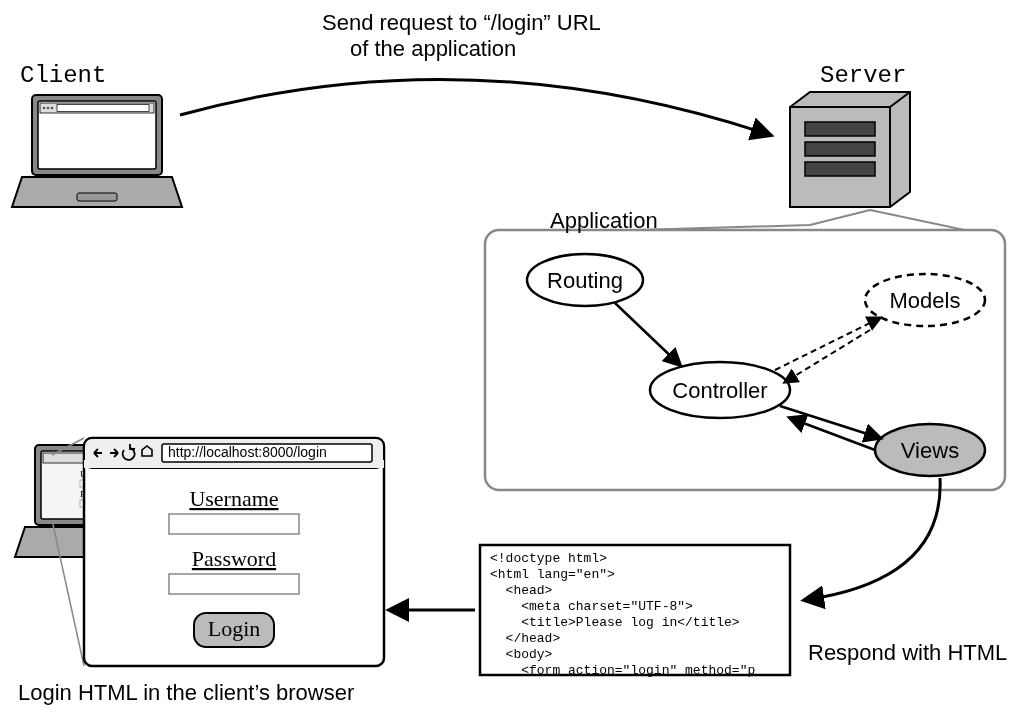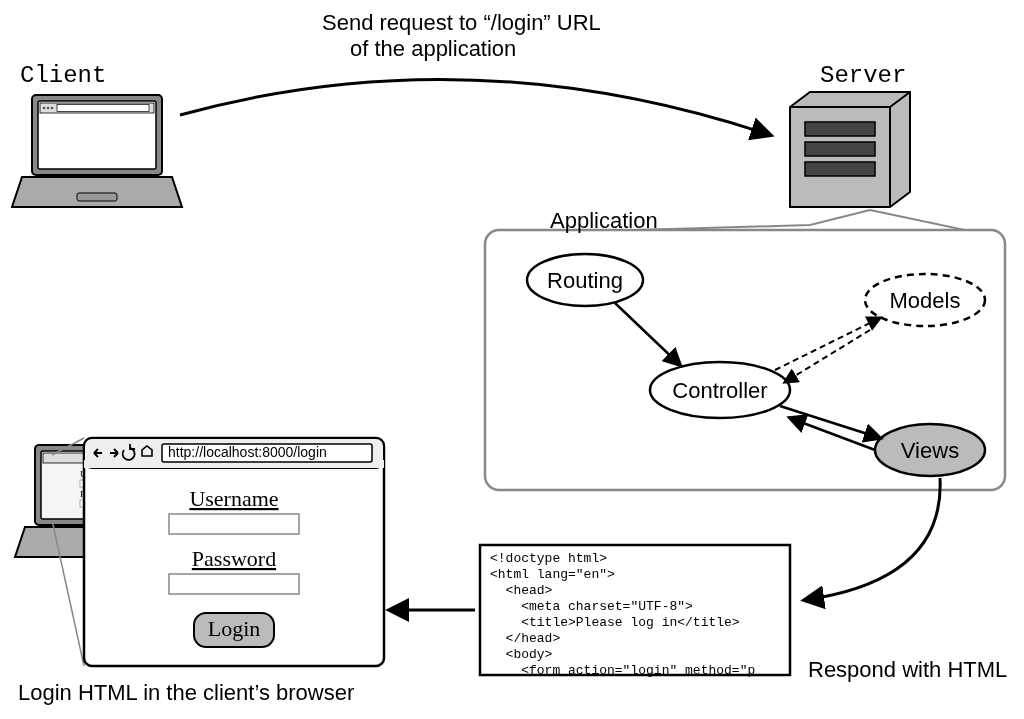--- a/index.html
+++ b/index.html
@@ -46,21 +46,21 @@
 <body>
 
 <div class="title" style="left:20px; top:62px;">Client</div>
 <div class="title" style="left:820px; top:62px;">Server</div>
 
 <div class="label" style="left:322px; top:10px;">Send request to “/login” URL</div>
 <div class="label" style="left:310px; top:36px;margin-left:40px;">of the application</div>
 
 <div class="label" style="left:550px; top:208px;">Application</div>
 
-<div class="label" style="left:808px; top:640px;margin-top:17px;">Respond with HTML</div>
+<div class="label" style="left:808px; top:640px;">Respond with HTML</div>
 <div class="label" style="left:18px; top:680px;">Login HTML in the client’s browser</div>
 
 <svg width="1024" height="719" viewBox="0 0 1024 719">
 
   <defs>
     <marker id="arrow" viewBox="0 0 10 10" refX="8" refY="5" markerWidth="8" markerHeight="8" orient="auto-start-reverse">
       <path d="M 0 0 L 10 5 L 0 10 z" fill="#000"></path>
     </marker>
     <marker id="arrow-open" viewBox="0 0 10 10" refX="8" refY="5" markerWidth="8" markerHeight="8" orient="auto-start-reverse">
       <path d="M 0 0 L 10 5 L 0 10" fill="none" stroke="#000" stroke-width="1.5"></path>

